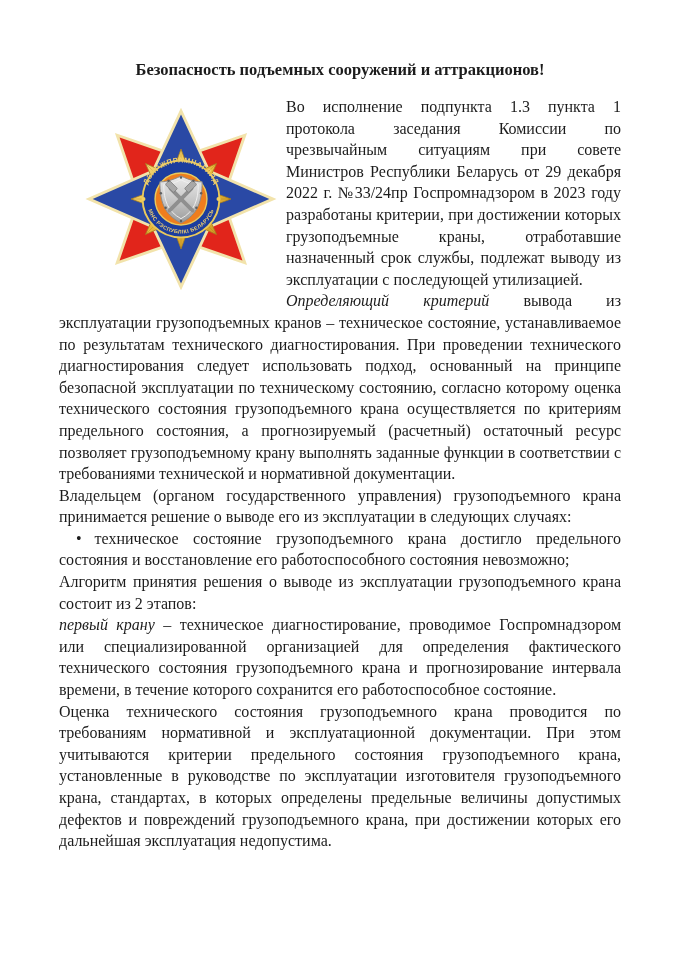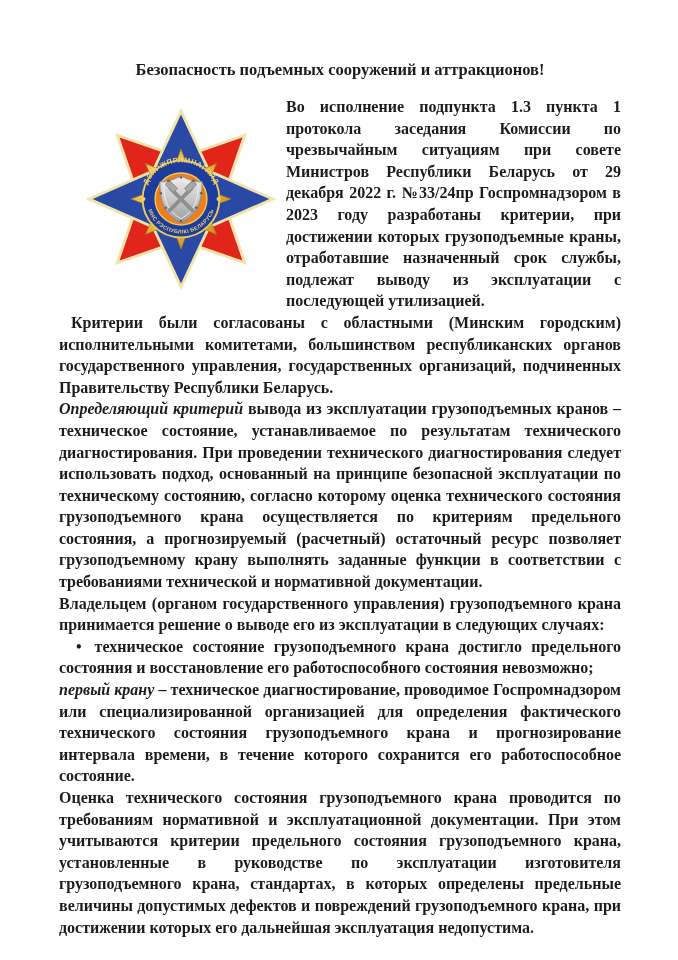--- a/index.html
+++ b/index.html
@@ -16,21 +16,21 @@
     color:#1c1c1c;
   }
   .doc-title {
     font-size:16.5px;
     font-weight:bold;
     text-align:center;
     margin:0 0 17px 0;
     line-height:19px;
   }
   .doc-body { text-align:justify; }
-  .doc-body p { margin:0; padding:0;font-weight:bold; }
+  .doc-body p { margin:0; padding:0; }
   p.indent { text-indent:12px; }
   .emblem-wrap {
     float:left;
     width:192px; height:182px;
     margin:12px 9px 2px 26px;
   }
   .emblem-wrap svg { display:block; width:100%; height:100%; }
   .bullet-mark { padding-left:17px; }
   .gap { display:inline-block; width:13px; }
   em.lead { font-style:italic; }
@@ -110,20 +110,20 @@
           <circle cx="121" cy="88" r="1.3"></circle>
             <circle cx="79" cy="88" r="1.3"></circle>
           <circle cx="116" cy="103" r="1.3"></circle>
             <circle cx="84" cy="103" r="1.3"></circle>
           <circle cx="100" cy="117" r="1.3"></circle>
         </g>
       </svg>
     </div>
 
   <p>Во исполнение подпункта 1.3 пункта 1 протокола заседания Комиссии по чрезвычайным ситуациям при совете Министров Республики Беларусь от 29 декабря 2022 г. №33/24пр Госпромнадзором в 2023 году разработаны критерии, при достижении которых грузоподъемные краны, отработавшие назначенный срок службы, подлежат выводу из эксплуатации с последующей утилизацией.</p>
-      <p class="indent">Критерии были согласованы с областными (Минским городским) исполнительными комитетами, большинством республиканских органов государственного управления, государственных организаций, подчиненных Правительству Республики Беларусь.</p>
       <p><em class="lead">Определяющий критерий</em> вывода из эксплуатации грузоподъемных кранов – техническое состояние, устанавливаемое по результатам технического диагностирования. При проведении технического диагностирования следует использовать подход, основанный на принципе безопасной эксплуатации по техническому состоянию, согласно которому оценка технического состояния грузоподъемного крана осуществляется по критериям предельного состояния, а прогнозируемый (расчетный) остаточный ресурс позволяет грузоподъемному крану выполнять заданные функции в соответствии с требованиями технической и нормативной документации.</p>
       <p>Владельцем (органом государственного управления) грузоподъемного крана принимается решение о выводе его из эксплуатации в следующих случаях:</p>
       <p><span class="bullet-mark">•</span><span class="gap"></span>техническое состояние грузоподъемного крана достигло предельного состояния и восстановление его работоспособного состояния невозможно;</p>
+      <p>Алгоритм принятия решения о выводе из эксплуатации грузоподъемного крана состоит из 2 этапов:</p>
       <p><em class="lead">первый крану</em> – техническое диагностирование, проводимое Госпромнадзором или специализированной организацией для определения фактического технического состояния грузоподъемного крана и прогнозирование интервала времени, в течение которого сохранится его работоспособное состояние.</p>
       <p>Оценка технического состояния грузоподъемного крана проводится по требованиям нормативной и эксплуатационной документации. При этом учитываются критерии предельного состояния грузоподъемного крана, установленные в руководстве по эксплуатации изготовителя грузоподъемного крана, стандартах, в которых определены предельные величины допустимых дефектов и повреждений грузоподъемного крана, при достижении которых его дальнейшая эксплуатация недопустима.</p>
     </div>
 </div>
 
 </body></html>

